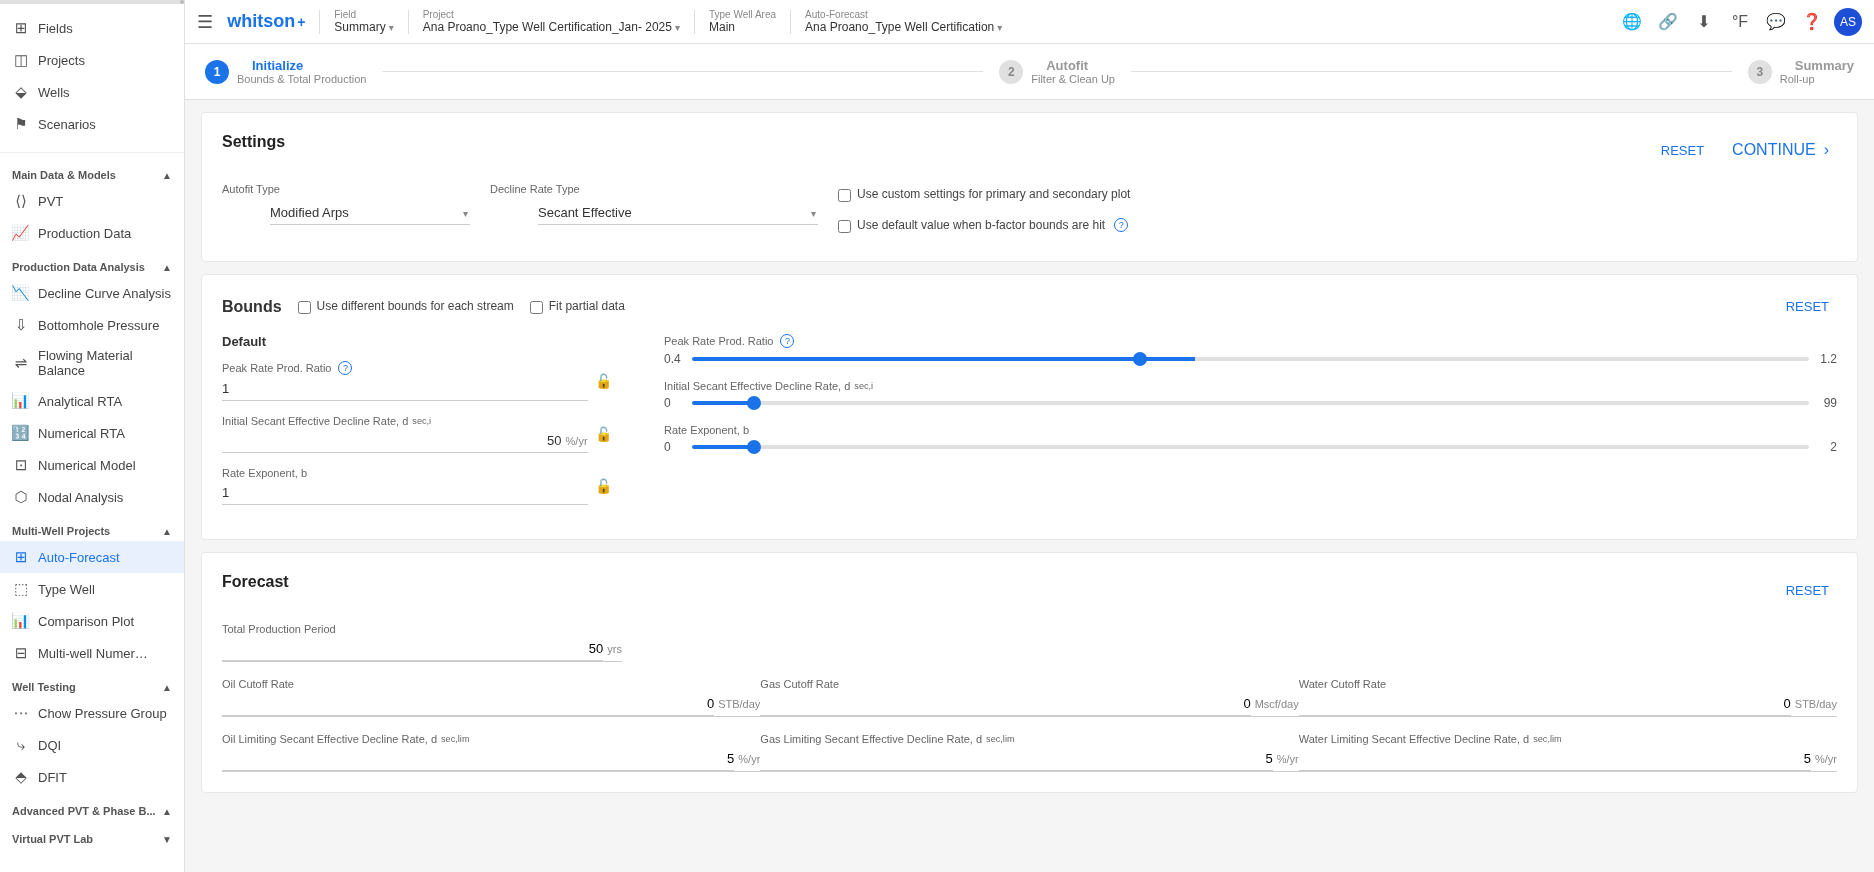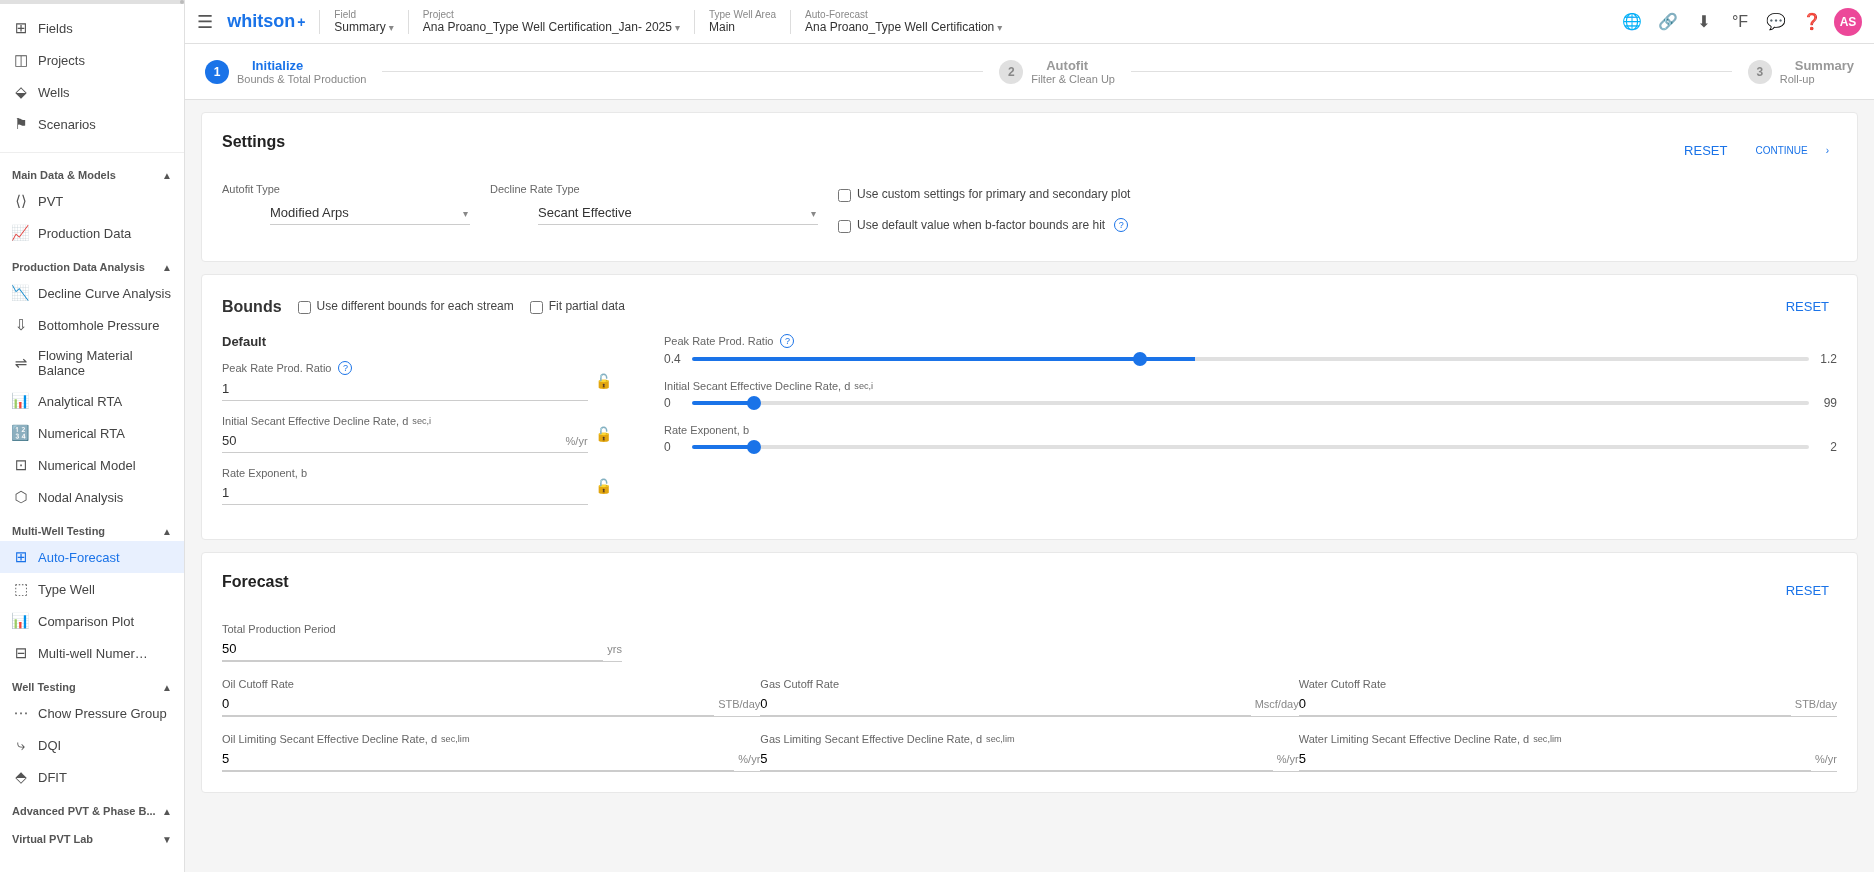--- a/index.html
+++ b/index.html
@@ -20,21 +20,21 @@
     .topbar-logo { font-size: 18px; font-weight: 700; color: #1a73e8; display: flex; align-items: center; gap: 2px; }
     .topbar-divider { width: 1px; height: 24px; background: #ddd; margin: 0 4px; }
     .topbar-field { display: flex; flex-direction: column; }
     .topbar-label { font-size: 10px; color: #888; }
     .topbar-value { font-size: 12px; color: #333; font-weight: 500; display: flex; align-items: center; gap: 3px; }
     .topbar-value .arrow { font-size: 10px; color: #888; }
     .topbar-spacer { flex: 1; }
     .topbar-icons { display: flex; align-items: center; gap: 8px; }
     .topbar-icon { width: 28px; height: 28px; display: flex; align-items: center; justify-content: center; cursor: pointer; color: #555; font-size: 16px; border-radius: 4px; }
     .hamburger { font-size: 18px; cursor: pointer; color: #555; margin-right: 4px; }
-    .avatar { width: 28px; height: 28px; border-radius: 50%; background: #ec4899; color: #fff; display: flex; align-items: center; justify-content: center; font-size: 12px; font-weight: 700; }
+    .avatar { width: 28px; height: 28px; border-radius: 50%; background: #1d4ed8; color: #fff; display: flex; align-items: center; justify-content: center; font-size: 12px; font-weight: 400; }
 
     
     .main { flex: 1; display: flex; flex-direction: column; overflow: hidden; }
     .content { flex: 1; overflow-y: auto; background: #f5f5f5; }
 
     
     .steps-bar { background: #fff; padding: 0 20px; display: flex; align-items: center; border-bottom: 1px solid #e0e0e0; height: 56px; }
     .step { display: flex; align-items: center; gap: 8px; }
     .step-circle { width: 24px; height: 24px; border-radius: 50%; background: #1a73e8; color: #fff; display: flex; align-items: center; justify-content: center; font-size: 12px; font-weight: 600; flex-shrink: 0; }
     .step-circle.inactive { background: #e0e0e0; color: #888; }
@@ -43,21 +43,21 @@
     .step-title.inactive { color: #999; }
     .step-sub { font-size: 11px; color: #888; }
     .step-connector { flex: 1; height: 1px; background: #e0e0e0; margin: 0 16px; }
 
     
     .card { background: #fff; border-radius: 4px; margin: 12px 16px; padding: 20px; border: 1px solid #e8e8e8; }
     .card-title { font-size: 16px; font-weight: 600; color: #222; margin-bottom: 16px; }
     .card-header { display: flex; align-items: center; justify-content: space-between; margin-bottom: 16px; }
     .card-actions { display: flex; gap: 12px; }
     .btn-link { background: none; border: none; color: #1a73e8; font-size: 13px; cursor: pointer; font-weight: 500; padding: 4px 8px; }
-    .btn-continue { background: none; border: none; color: #1a73e8; font-size: 10px; cursor: pointer; font-weight: 500; padding: 4px 8px; display: flex; align-items: center; gap: 18px; text-align: right; }
+    .btn-continue { background: none; border: none; color: #1a73e8; font-size: 16px; cursor: pointer; font-weight: 500; padding: 4px 8px; display: flex; align-items: center; gap: 8px; text-align: right; }
 
     
     .settings-grid { display: flex; gap: 20px; flex-wrap: wrap; align-items: flex-start; }
     .settings-group { display: flex; flex-direction: column; gap: 4px; min-width: 200px; }
     .field-label { font-size: 11px; color: #666; margin-bottom: 2px; }
     .select-field { border: none; border-bottom: 1px solid #ccc; padding: 4px 0; font-size: 13px; color: #333; background: #fff; cursor: pointer; min-width: 200px; appearance: none; padding-right: 16px; outline: none; margin-left: 48px; }
     .select-wrapper { position: relative; }
     .select-wrapper::after { content: '▾'; position: absolute; right: 2px; top: 50%; transform: translateY(-50%); font-size: 10px; color: #888; pointer-events: none; }
     .checkbox-row { display: flex; align-items: flex-start; gap: 6px; font-size: 12px; color: #444; padding: 4px 0; }
     .checkbox-row input[type="checkbox"] { margin-top: 2px; cursor: pointer; }
@@ -81,21 +81,21 @@
     .slider-container { display: flex; align-items: center; gap: 8px; }
     .slider-min { font-size: 12px; color: #555; min-width: 20px; }
     .slider-max { font-size: 12px; color: #555; min-width: 20px; text-align: right; }
     .slider { -webkit-appearance: none; width: 100%; height: 4px; background: linear-gradient(to right, #1a73e8 var(--pct, 50%), #e0e0e0 var(--pct, 50%)); border-radius: 2px; outline: none; cursor: pointer; }
     .slider::-webkit-slider-thumb { -webkit-appearance: none; width: 14px; height: 14px; border-radius: 50%; background: #1a73e8; cursor: pointer; }
 
     
     .forecast-grid { display: grid; grid-template-columns: 1fr 1fr 1fr; }
     .forecast-single { max-width: 400px; margin-bottom: 16px; }
     .input-with-unit { display: flex; align-items: center; border-bottom: 1px solid #ccc; }
-    .input-with-unit input { border: none; outline: none; font-size: 13px; flex: 1; padding: 4px 0; background: #fff; }
+    .input-with-unit input { border: none; outline: none; font-size: 13px; flex: 1; padding: 4px 0; background: #fff; text-align: right; }
     .unit-label { font-size: 11px; color: #888; padding-left: 4px; }
   </style>
 </head>
 <body>
 
 <div class="sidebar">
   <div style="height:4px; background:#e0e0e0; position:relative;">
     <div style="position:absolute; right:0; top:0; width:4px; height:100%; background:#bbb; border-radius:2px;"></div>
   </div>
 
@@ -160,21 +160,21 @@
   <div class="sidebar-item">
     <span class="icon">⊡</span>
     <span>Numerical Model</span>
   </div>
   <div class="sidebar-item">
     <span class="icon">⬡</span>
     <span>Nodal Analysis</span>
   </div>
 
   <div class="sidebar-section-header">
-    <span>Multi-Well Testing</span>
+    <span>Multi-Well Projects</span>
     <span class="chevron">▲</span>
   </div>
   <div class="sidebar-item active">
     <span class="icon">⊞</span>
     <span>Auto-Forecast</span>
   </div>
   <div class="sidebar-item">
     <span class="icon">⬚</span>
     <span>Type Well</span>
   </div>

